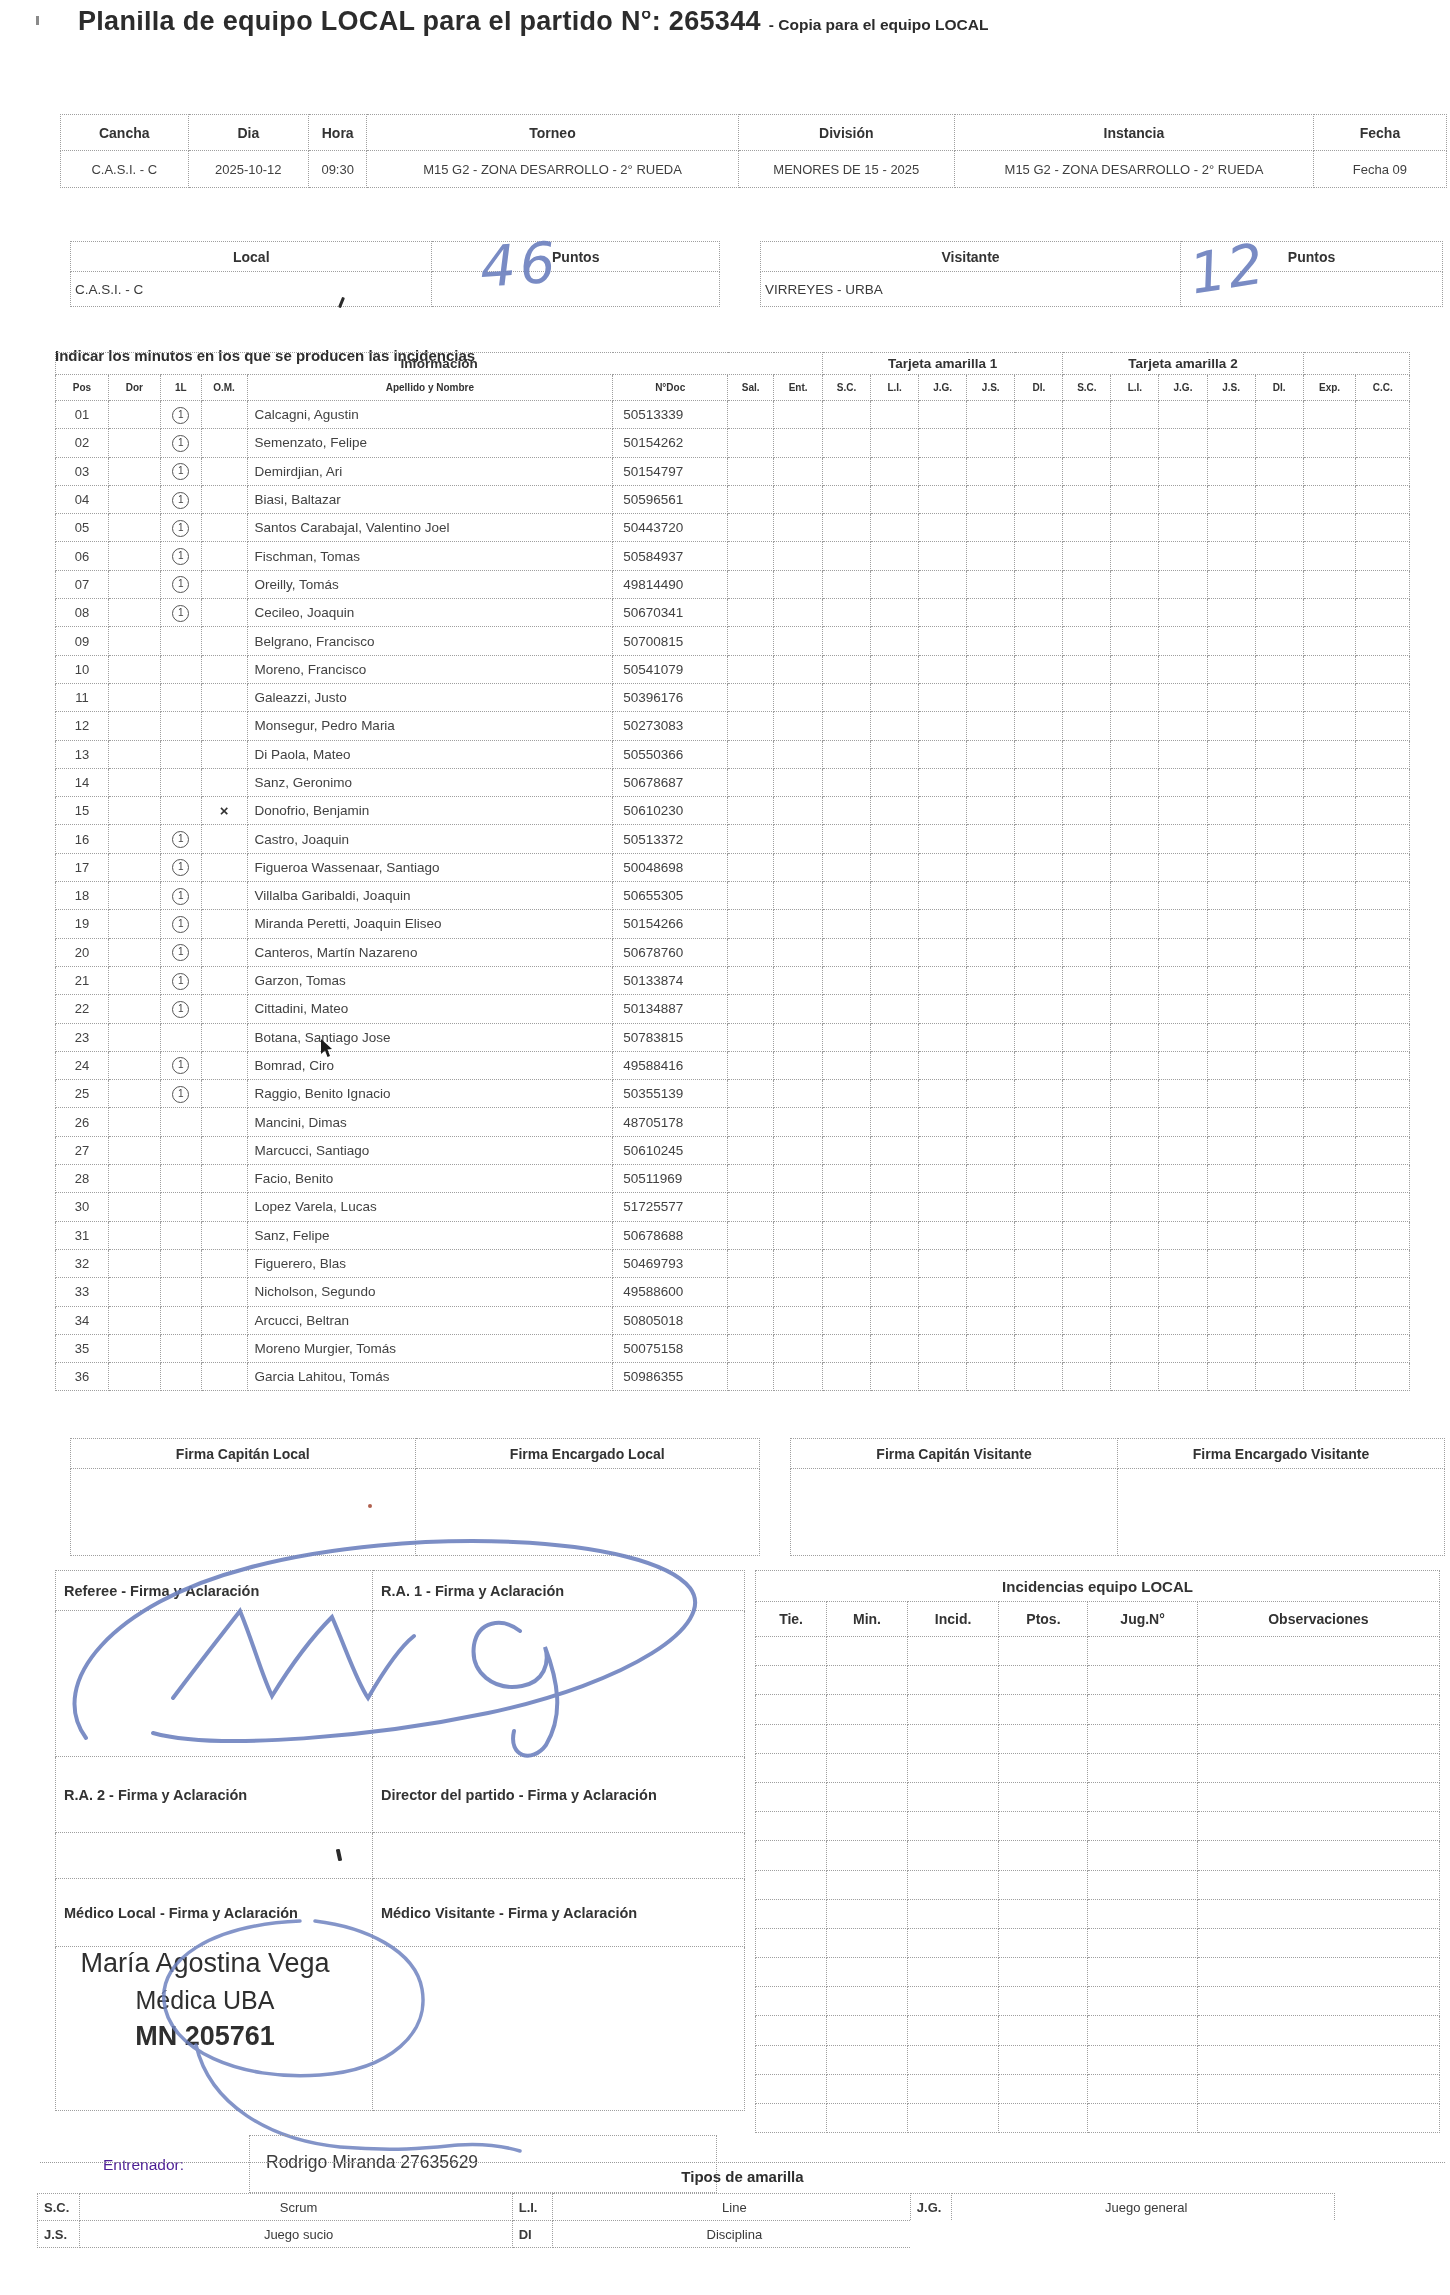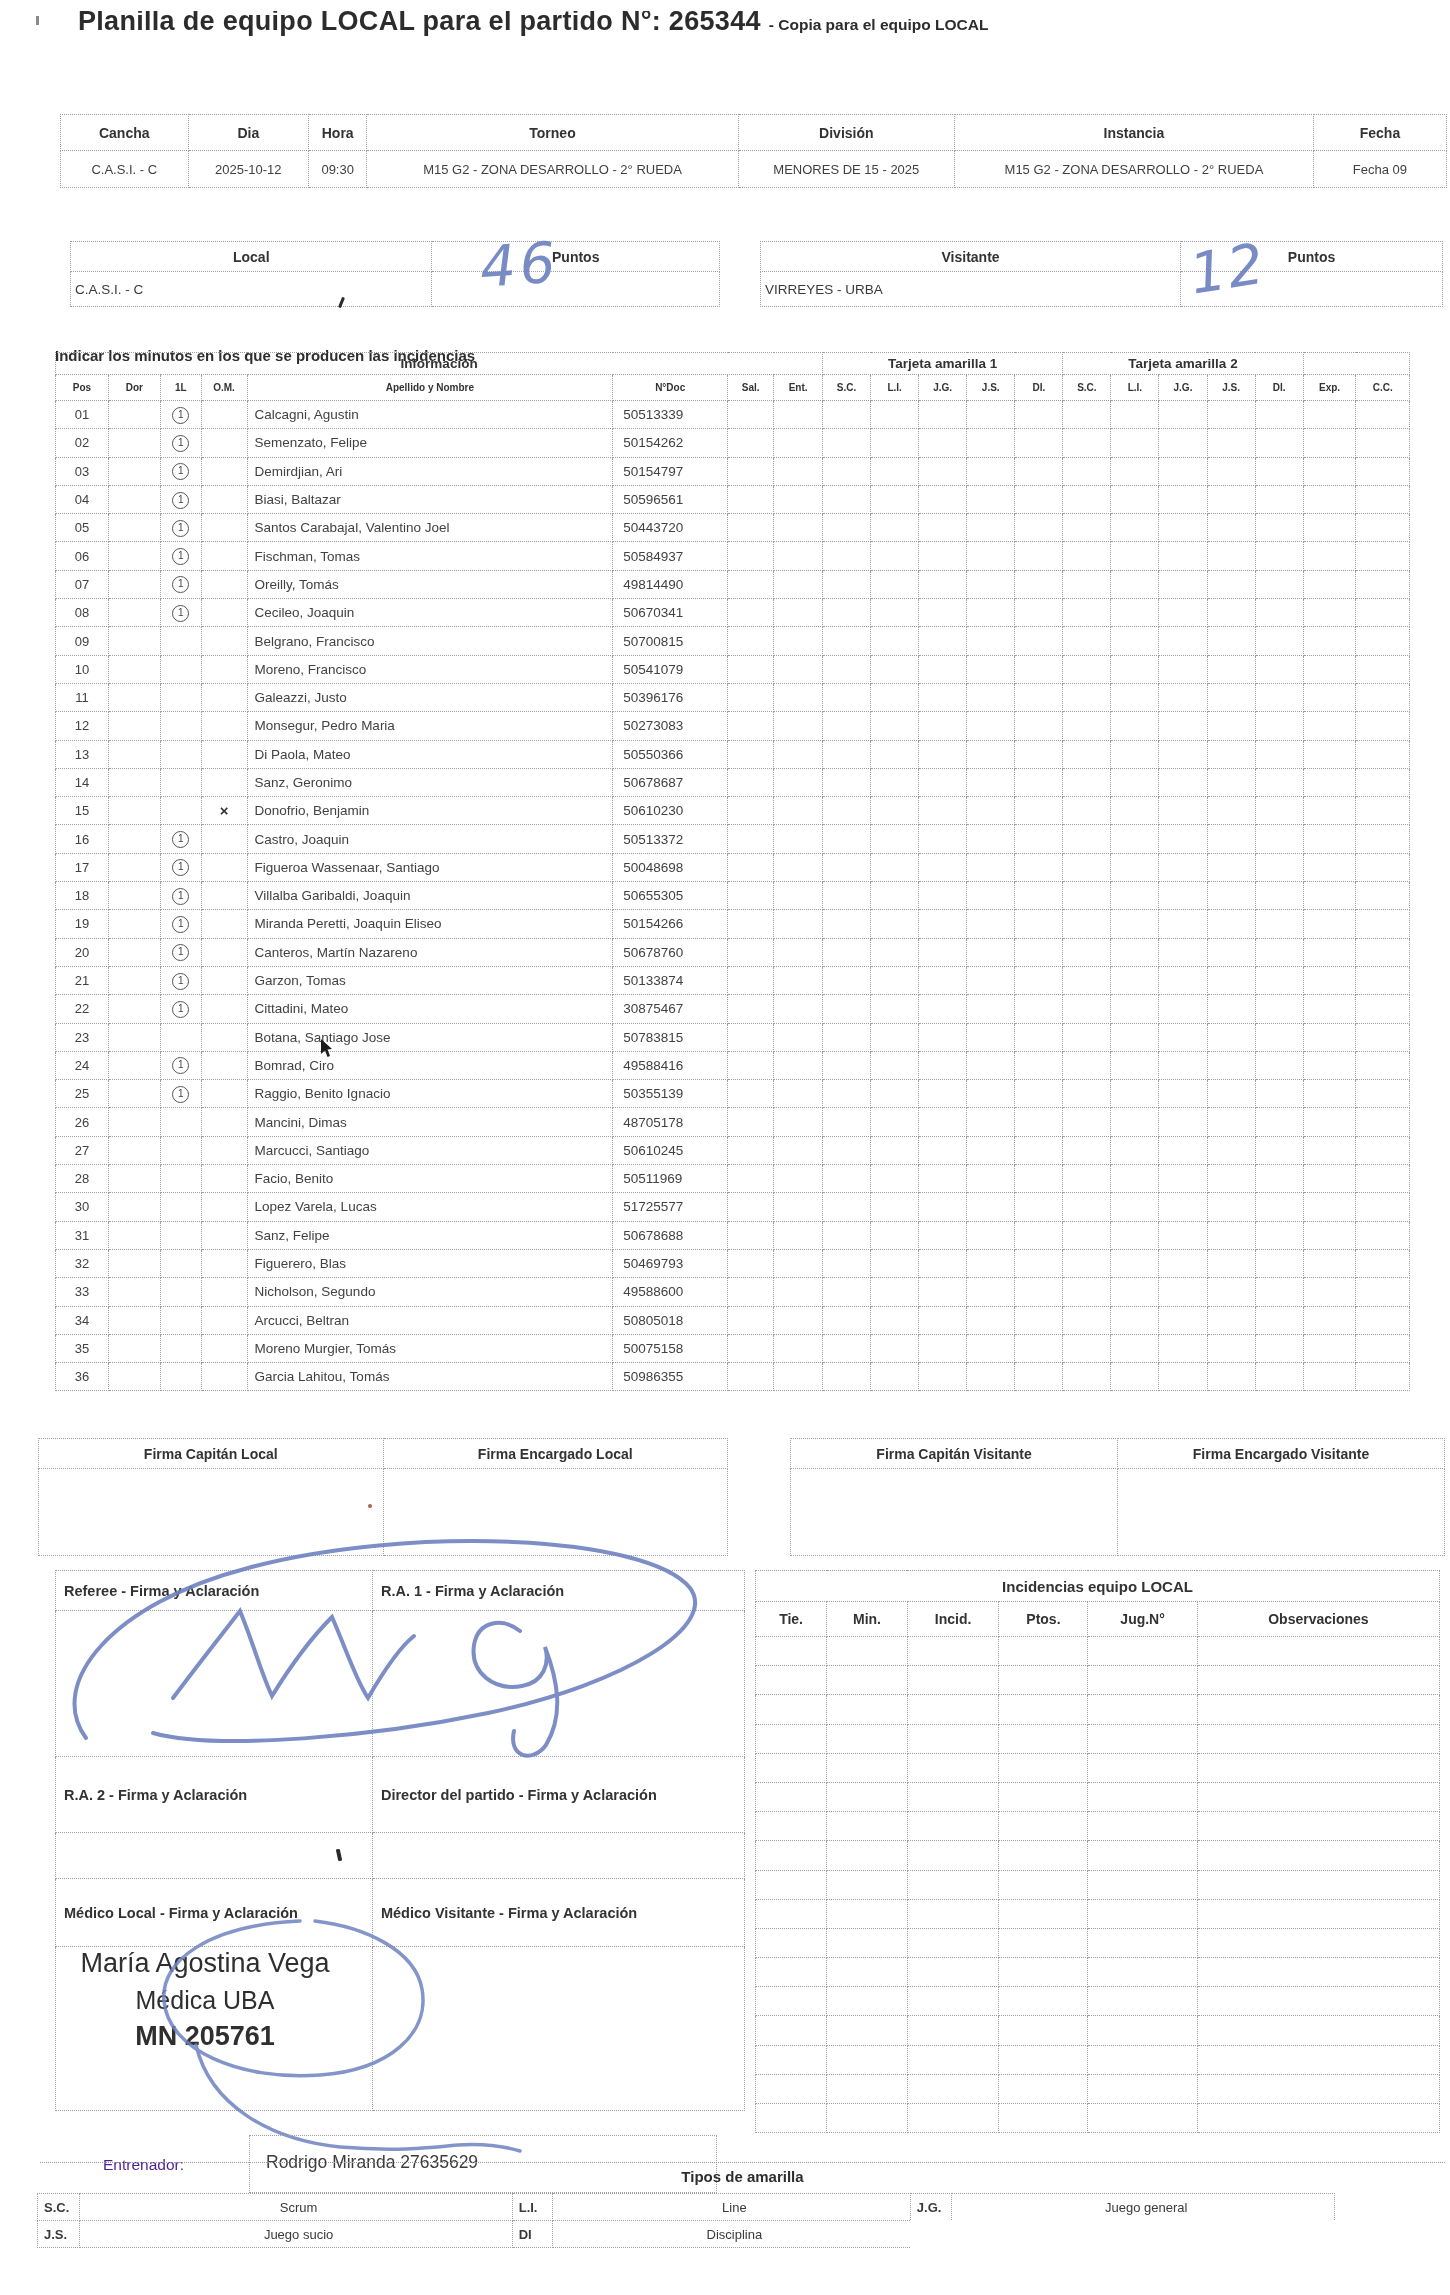--- a/index.html
+++ b/index.html
@@ -35,21 +35,21 @@
   #roster tr.head-row th{height:25px;}
   #roster td{height:27.3px;font-size:13px;text-align:center;color:#424242;}
   #roster td.c-pos{text-align:center;}
   #roster td.c-name{text-align:left;padding-left:7px;font-size:13.5px;white-space:nowrap;}
   #roster td.c-doc{text-align:left;padding-left:10px;font-size:13.5px;}
   .circle-one{display:inline-block;width:15px;height:15px;line-height:14px;border:1px solid #555;border-radius:50%;font-size:10px;text-align:center;color:#444;}
   .om-x{font-size:15px;color:#333;font-weight:bold;}
   
   .sig-table th{font-size:14px;height:29px;text-align:center;}
   .sig-table td{height:86px;}
-  #sig-local{left:38px;top:1438px;width:690px;}
+  #sig-local{left:70px;top:1438px;width:690px;}
   #sig-visit{left:790px;top:1438px;width:655px;}
   
   #refgrid{left:55px;top:1570px;width:690px;}
   #refgrid td{font-size:14.5px;font-weight:bold;color:#333;text-align:left;padding:4px 8px;white-space:normal;vertical-align:middle;}
   #refgrid td.empty{font-weight:normal;}
   
   #stamp{left:38px;top:1948px;width:334px;text-align:center;color:#2f2f2f;}
   #stamp .l1{font-size:27px;}
   #stamp .l2{font-size:25px;margin-top:7px;}
   #stamp .l3{font-size:27px;font-weight:bold;margin-top:6px;}
@@ -678,21 +678,21 @@
           <td class="c-mark"></td>
           <td class="c-mark"></td>
           <td class="c-mark"></td>
         </tr>
         <tr>
           <td class="c-pos">22</td>
           <td class="c-dor"></td>
           <td class="c-1l"><span class="circle-one">1</span></td>
           <td class="c-om"></td>
           <td class="c-name">Cittadini, Mateo</td>
-          <td class="c-doc">30875467</td>
+          <td class="c-doc">50134887</td>
           <td class="c-mark"></td>
           <td class="c-mark"></td>
           <td class="c-mark"></td>
           <td class="c-mark"></td>
           <td class="c-mark"></td>
           <td class="c-mark"></td>
           <td class="c-mark"></td>
           <td class="c-mark"></td>
           <td class="c-mark"></td>
           <td class="c-mark"></td>

